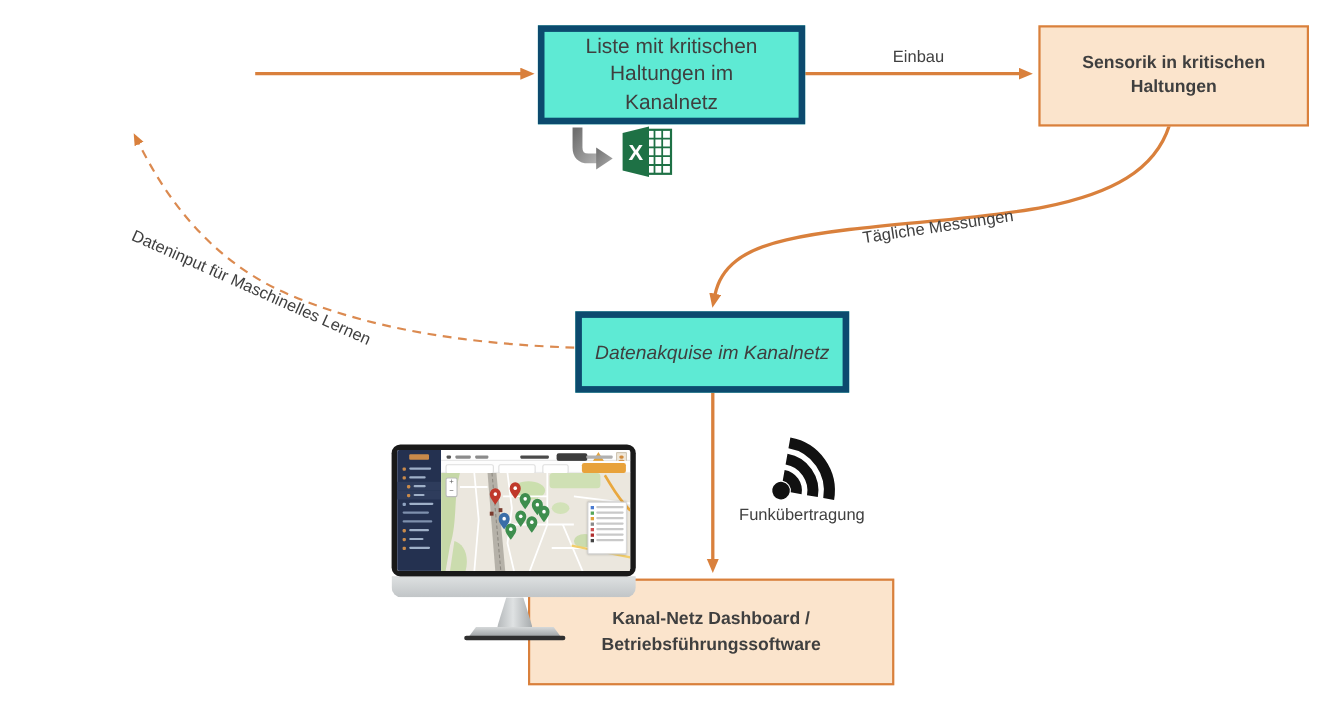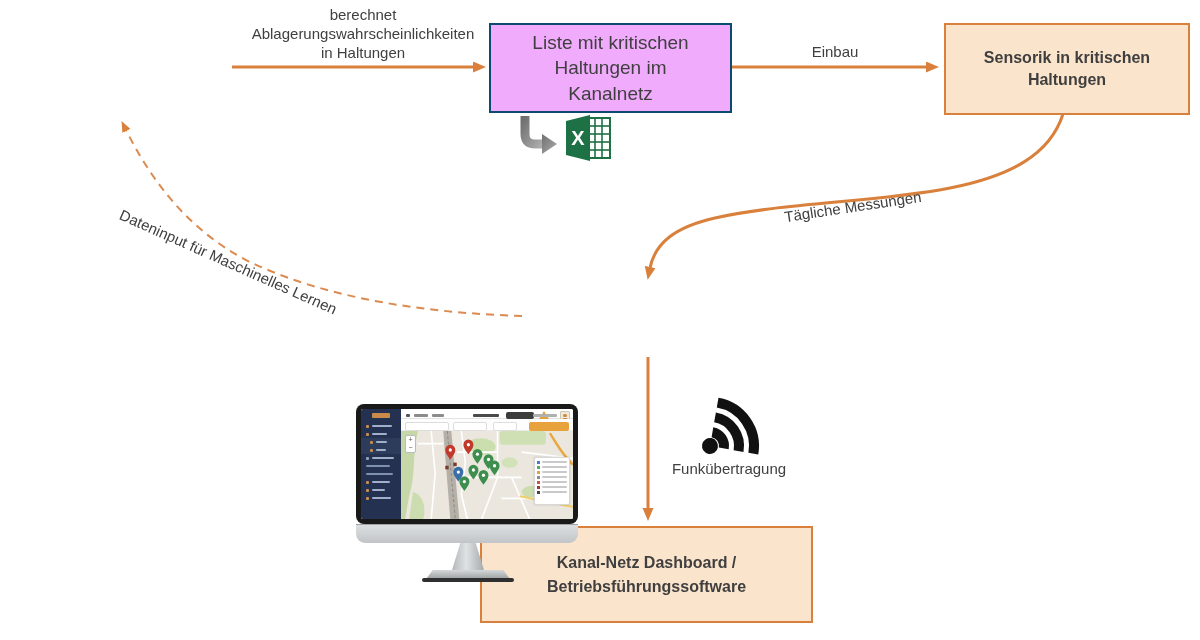--- a/index.html
+++ b/index.html
@@ -4,21 +4,21 @@
 <style>
   html,body{margin:0;padding:0;background:#fff;}
   .canvas{position:relative;width:1200px;height:640px;background:#fff;overflow:hidden;
           font-family:"Liberation Sans",sans-serif;color:#3F3F3F;}
   
   svg.connectors{position:absolute;left:0;top:0;width:1200px;height:640px;z-index:1;pointer-events:none;}
   
   .box{position:absolute;display:flex;align-items:center;justify-content:center;text-align:center;
        box-sizing:border-box;z-index:2;}
   .box.orange{background:#FBE4CC;border:2.5px solid #D9803C;}
-  .box.gray{background:#f0abfc;border:2px solid #0c4a6e;}
+  .box.gray{background:#5eead4;border:6px solid #0c4a6e;}
   .box-algorithmus{left:11px;top:23px;width:221px;height:92px;font-size:21px;font-weight:bold;}
   .box-liste{left:489px;top:23px;width:243px;height:90px;font-size:19px;line-height:1.35;padding:0 28px;}
   .box-sensorik{left:944px;top:23px;width:246px;height:92px;font-size:16px;font-weight:bold;line-height:1.35;padding:0 12px;}
   .box-datenakquise{left:523px;top:283px;width:249px;height:74px;font-size:17.5px;font-style:italic;}
   .box-dashboard{left:480px;top:526px;width:333px;height:97px;font-size:16px;font-weight:bold;line-height:1.5;padding:0 14px;z-index:3;}
   
   .lbl{position:absolute;font-size:15px;color:#404040;text-align:center;z-index:2;line-height:1.26;}
   .lbl-berechnet{left:243px;top:6px;width:240px;}
   .lbl-einbau{left:795px;top:43px;width:80px;}
   .lbl-taegliche{left:768px;top:198px;width:170px;transform:rotate(-8.5deg);}
@@ -93,29 +93,27 @@
 
     <path d="M 522 316 C 430 313 330 300 250 262 C 190 232 152 182 126 130" fill="none" stroke="#DB8A50" stroke-width="2" stroke-dasharray="8 6" marker-end="url(#ahd)"></path>
   </svg>
 
   <div class="box gray box-liste">
     <span>Liste mit kritischen Haltungen im Kanalnetz</span>
   </div>
   <div class="box orange box-sensorik">
     <span>Sensorik in kritischen Haltungen</span>
   </div>
+  <div class="box gray box-datenakquise">
+    <span>Datenakquise im Kanalnetz</span>
+  </div>
   <div class="box orange box-dashboard">
     <span>Kanal-Netz Dashboard / Betriebsführungssoftware</span>
   </div>
 
-  <div class="lbl lbl-berechnet">
-    <div>berechnet</div>
-    <div>Ablagerungswahrscheinlichkeiten</div>
-    <div>in Haltungen</div>
-  </div>
   <div class="lbl lbl-einbau">Einbau</div>
   <div class="lbl lbl-taegliche">Tägliche Messungen</div>
   <div class="lbl lbl-dateninput">Dateninput für Maschinelles Lernen</div>
   <div class="lbl lbl-funk">Funkübertragung</div>
 
   <svg class="icon-abs" style="left:515px;top:112px" width="46" height="52" viewBox="0 0 46 52">
     <defs>
       <linearGradient id="grayg" x1="0" y1="0" x2="1" y2="1">
         <stop offset="0" stop-color="#6f6f6f"></stop>
           <stop offset="1" stop-color="#aeaeae"></stop>

